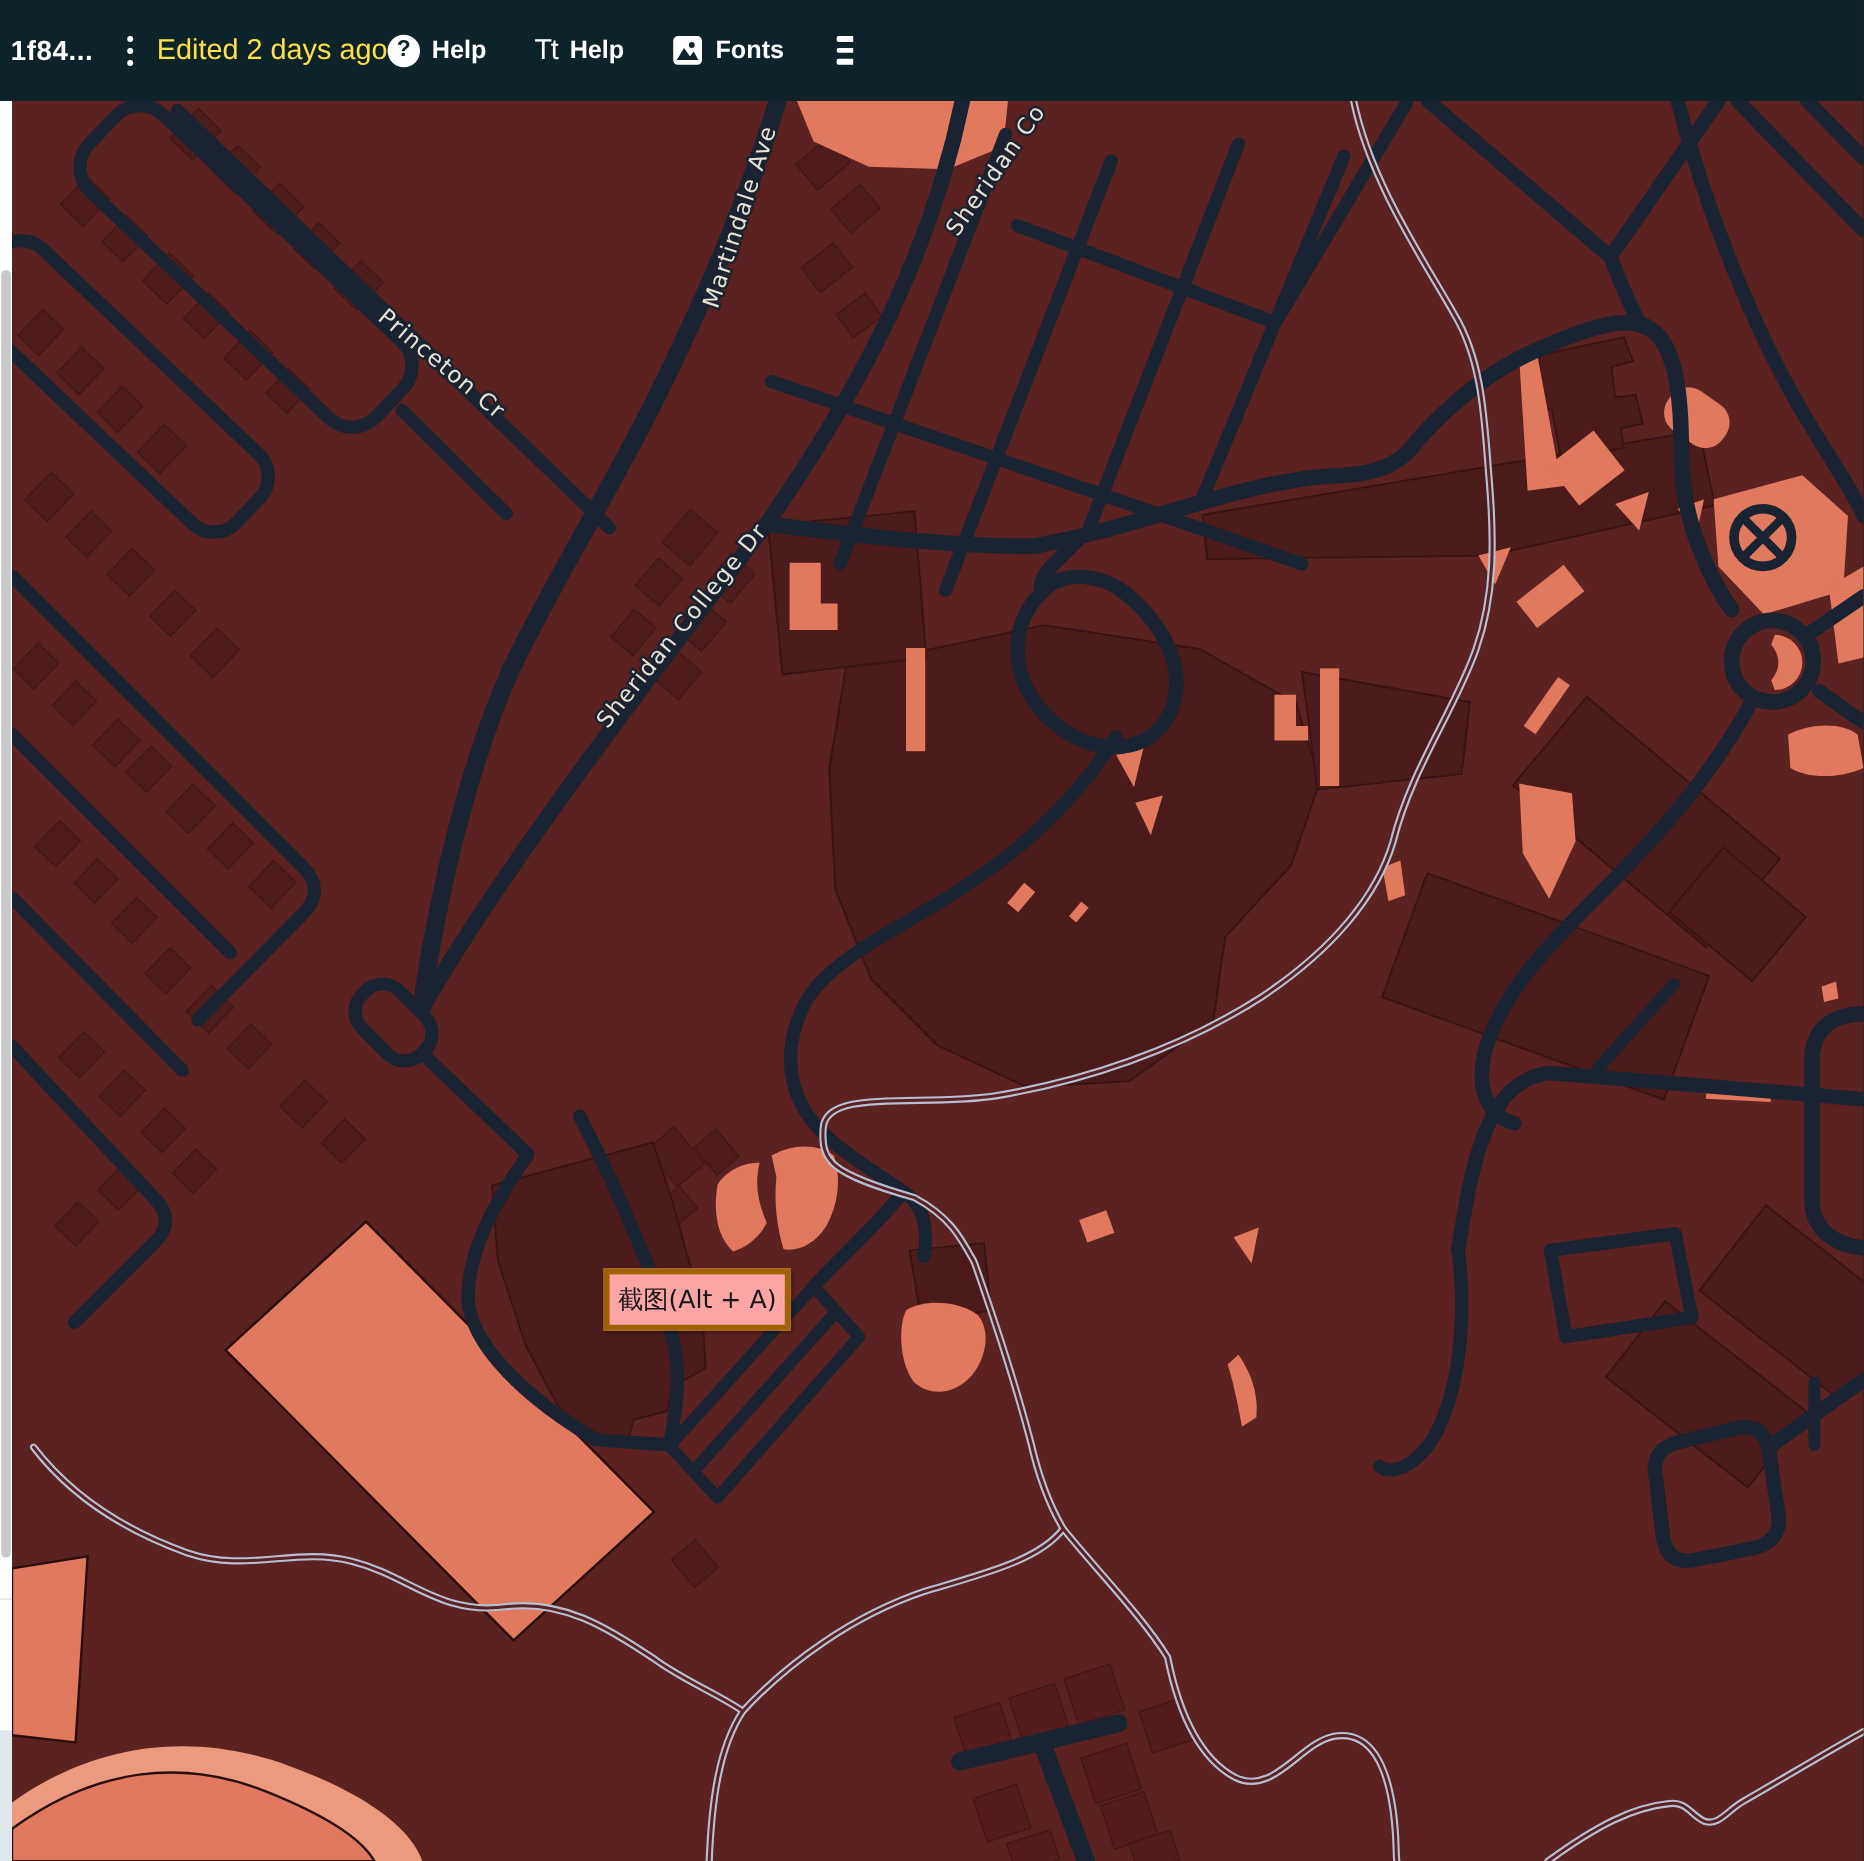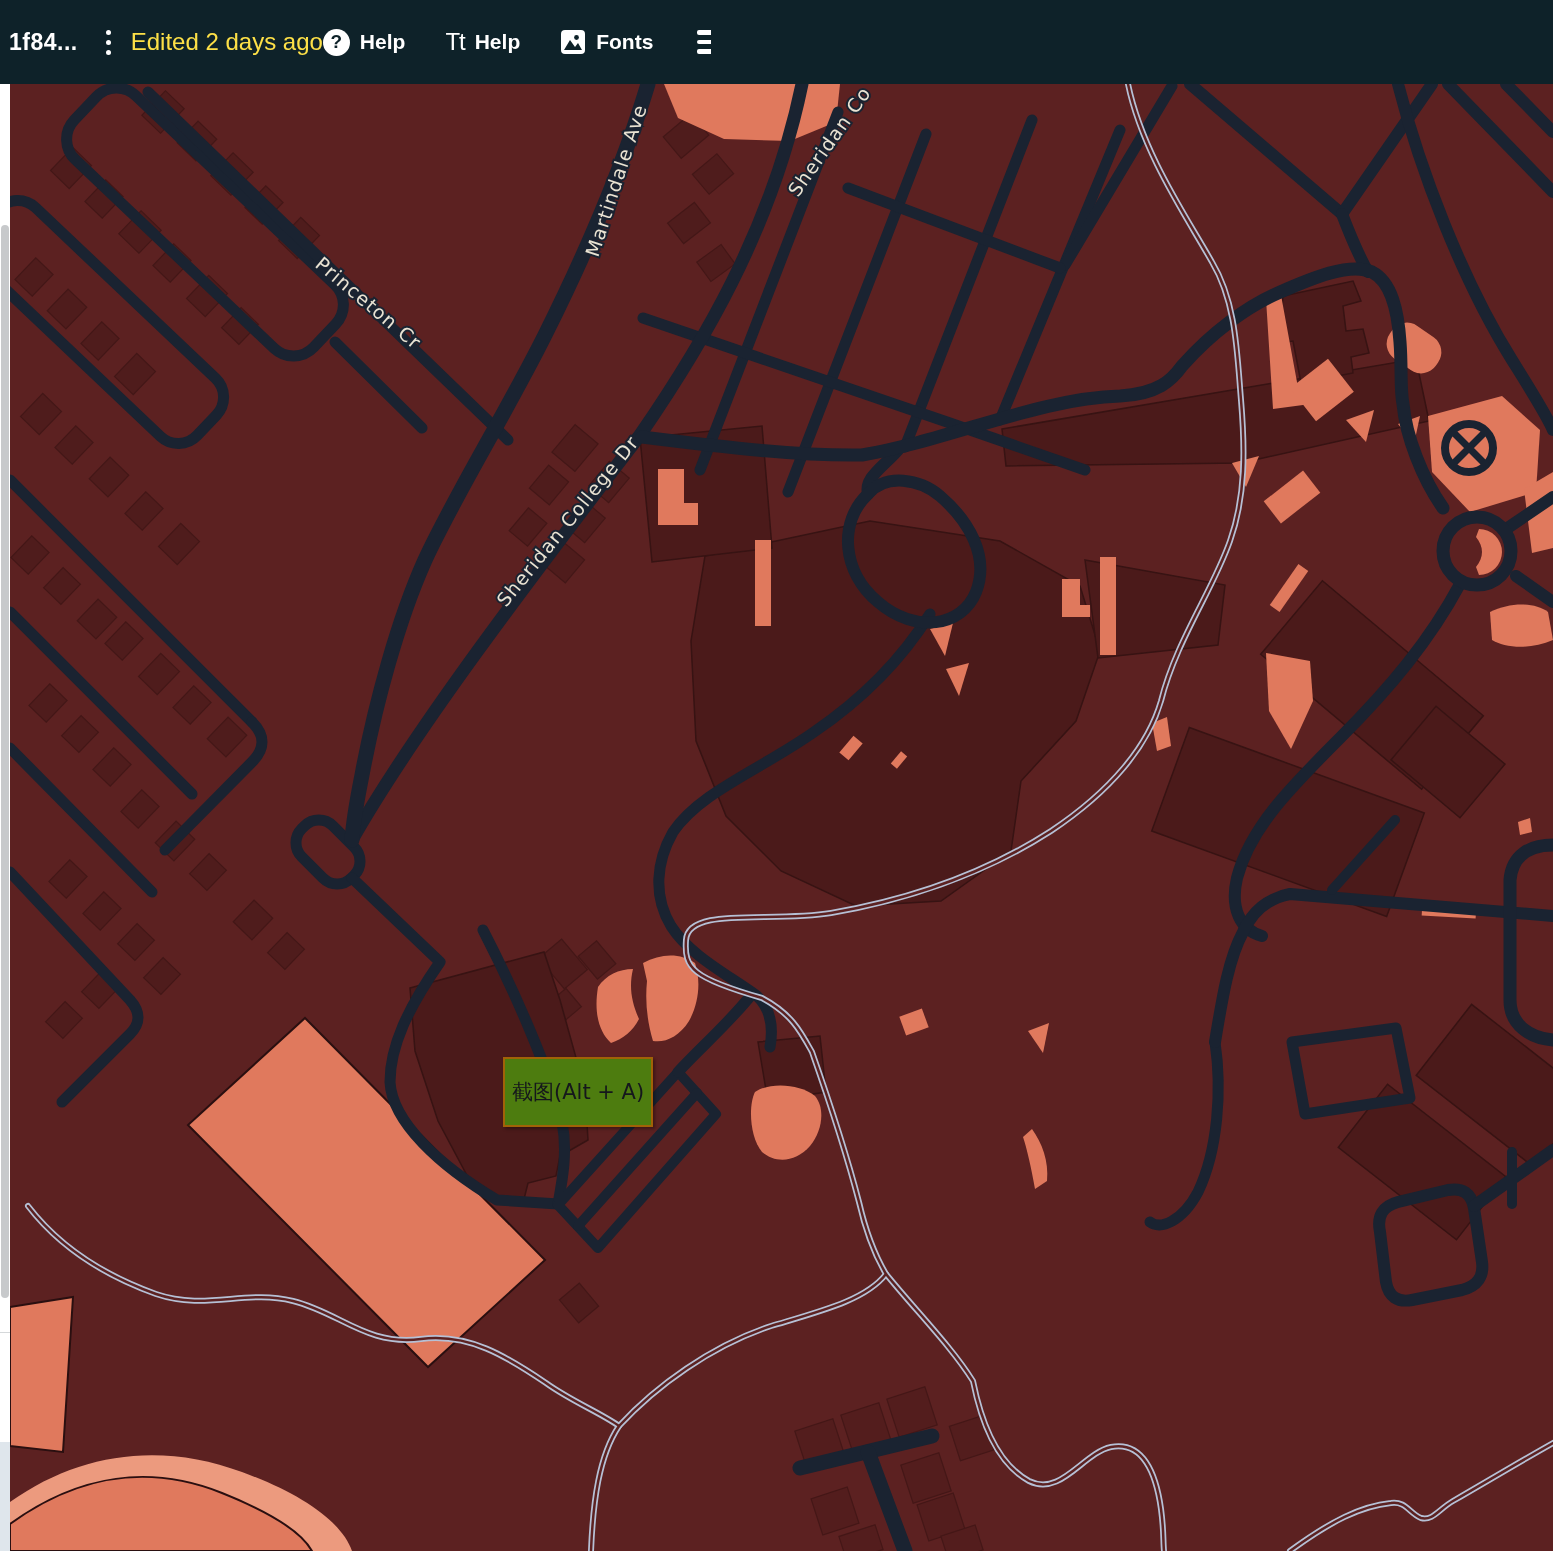--- a/index.html
+++ b/index.html
@@ -41,21 +41,21 @@
   .salmon{fill:#e0795d;}
   .salmon-o{fill:#e0795d;stroke:#2a0f10;stroke-width:2px;}
   .salmon-l{fill:#ec9a7e;}
   .water{fill:none;stroke:#b6c0d5;stroke-width:6;stroke-linecap:round;stroke-linejoin:round;}
   .water-core{fill:none;stroke:#5c2121;stroke-width:2.5;stroke-linecap:round;stroke-linejoin:round;}
   .slabel{font-family:"DejaVu Sans",sans-serif;font-size:19px;letter-spacing:1.2px;fill:#eae3d3;
           stroke:#1a2331;stroke-width:4px;paint-order:stroke;font-weight:500;}
 
   
   .tooltip{position:absolute;left:503px;top:1057px;height:34px;display:flex;align-items:center;
-           padding:16px 7px;background:#4d7c0f;border:2px solid #a16207;color:#15171c;
+           padding:4px 7px;background:#fca5a5;border:5px solid #a16207;color:#15171c;
            font-size:21px;font-family:"DejaVu Sans",sans-serif;white-space:nowrap;
            box-shadow:2px 2px 3px rgba(0,0,0,.35);z-index:10;}
 </style>
 </head>
 <body>
 
 <div class="app">
 
   <header class="toolbar">
     <div class="tb-left">

